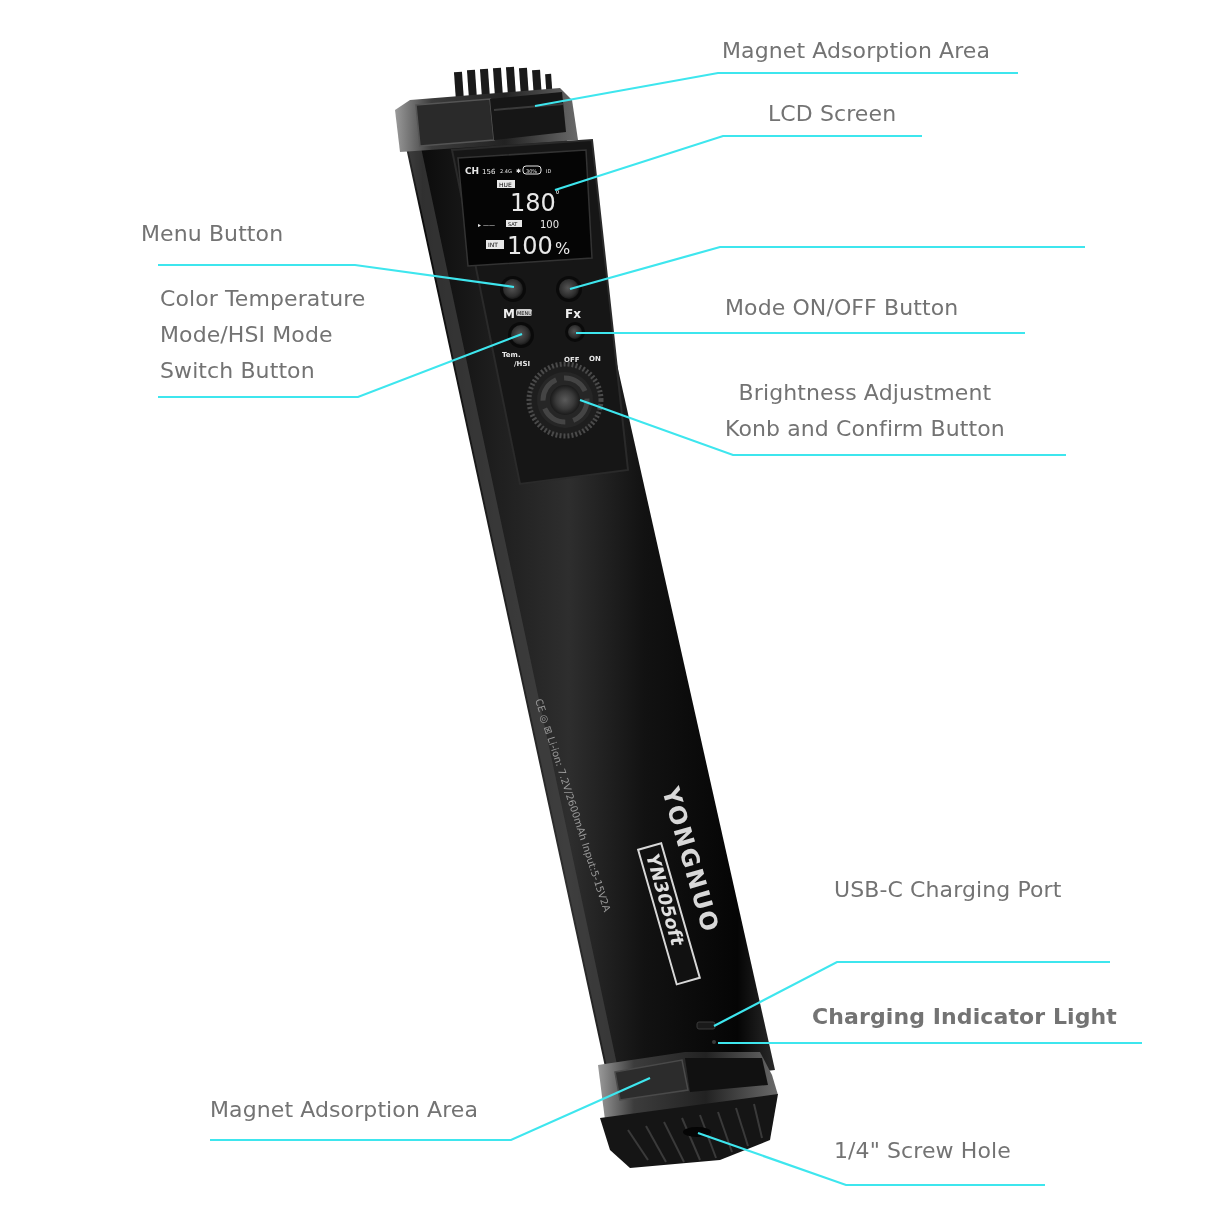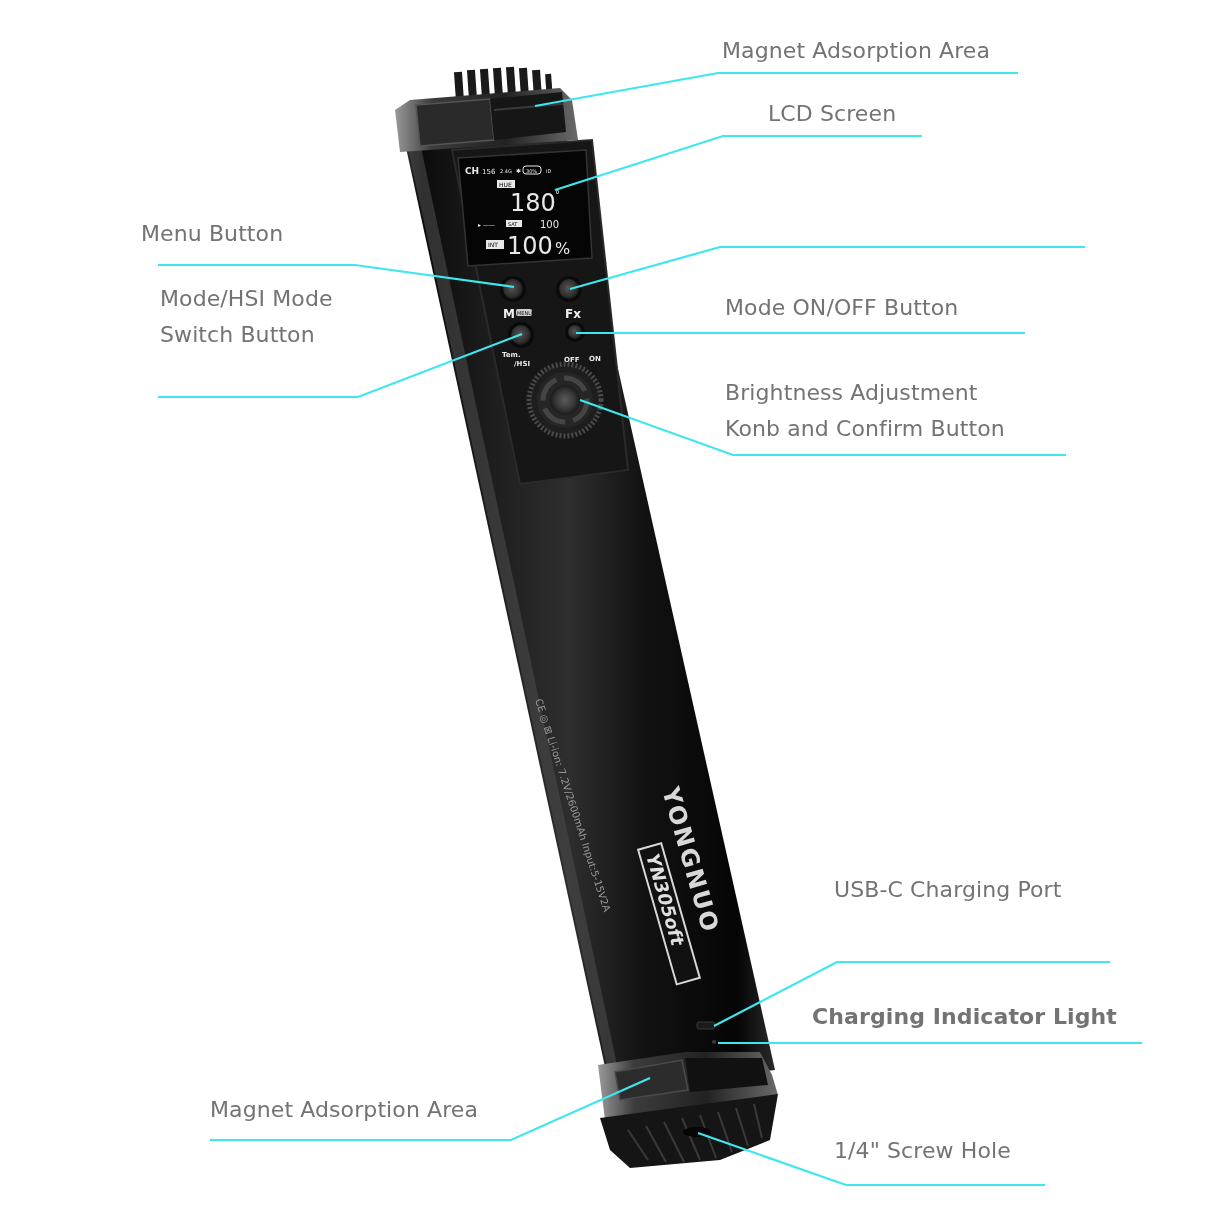--- a/index.html
+++ b/index.html
@@ -175,25 +175,26 @@
       <polyline points="718,1043 1142,1043"></polyline>
       <polyline points="210,1140 511,1140 650,1078"></polyline>
       <polyline points="698,1133 846,1185 1045,1185"></polyline>
     </g>
   </svg>
 
   <div class="label" style="left:722px;top:33px;">Magnet Adsorption Area</div>
   <div class="label" style="left:725px;top:96px;margin-left:43px;">LCD Screen</div>
   <div class="label" style="left:141px;top:216px;">Menu Button</div>
   <div class="label" style="left:160px;top:281px;">
+    <span class="line">Color Temperature</span>
     <span class="line">Mode/HSI Mode</span>
     <span class="line">Switch Button</span>
   </div>
   <div class="label" style="left:725px;top:290px;">Mode ON/OFF Button</div>
-  <div class="label" style="left:725px;top:375px;">
+  <div class="label" style="left:725px;top:375px;text-align:center;">
     <span class="line">Brightness Adjustment</span>
     <span class="line">Konb and Confirm Button</span>
   </div>
   <div class="label" style="left:834px;top:872px;">USB-C Charging Port</div>
   <div class="label" style="left:812px;top:999px;font-weight:bold;">Charging Indicator Light</div>
   <div class="label" style="left:210px;top:1092px;">Magnet Adsorption Area</div>
   <div class="label" style="left:834px;top:1133px;">1/4" Screw Hole</div>
 
 </div>
 

